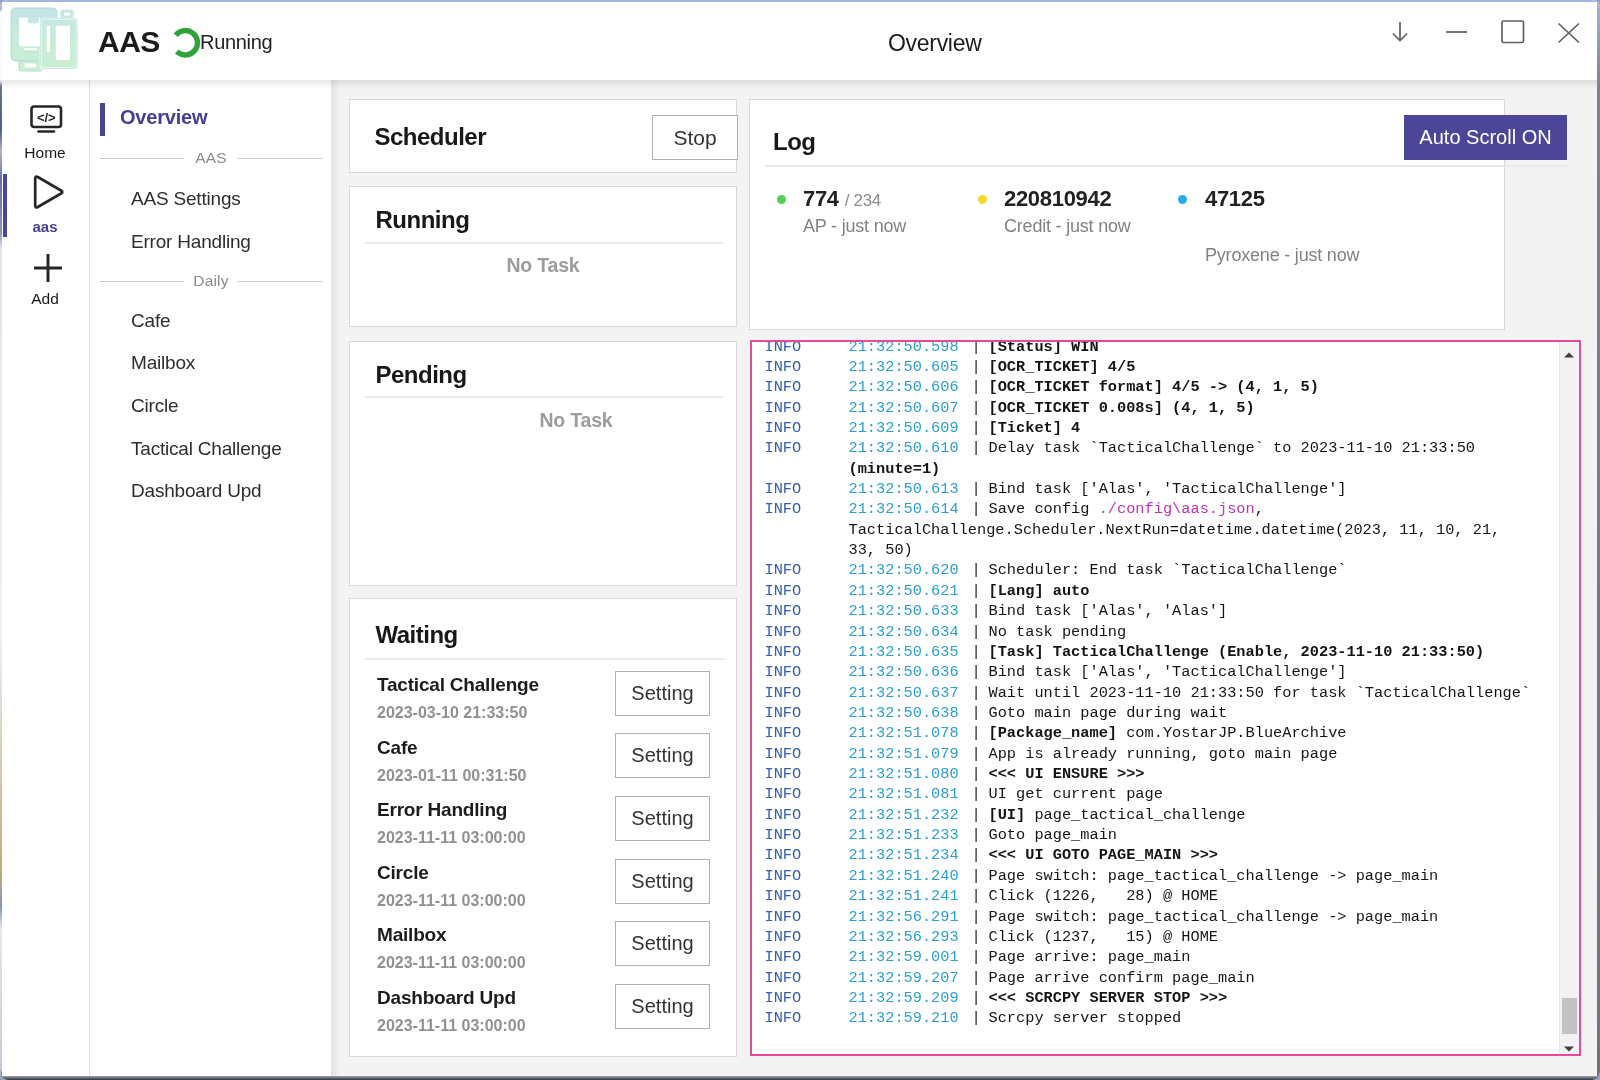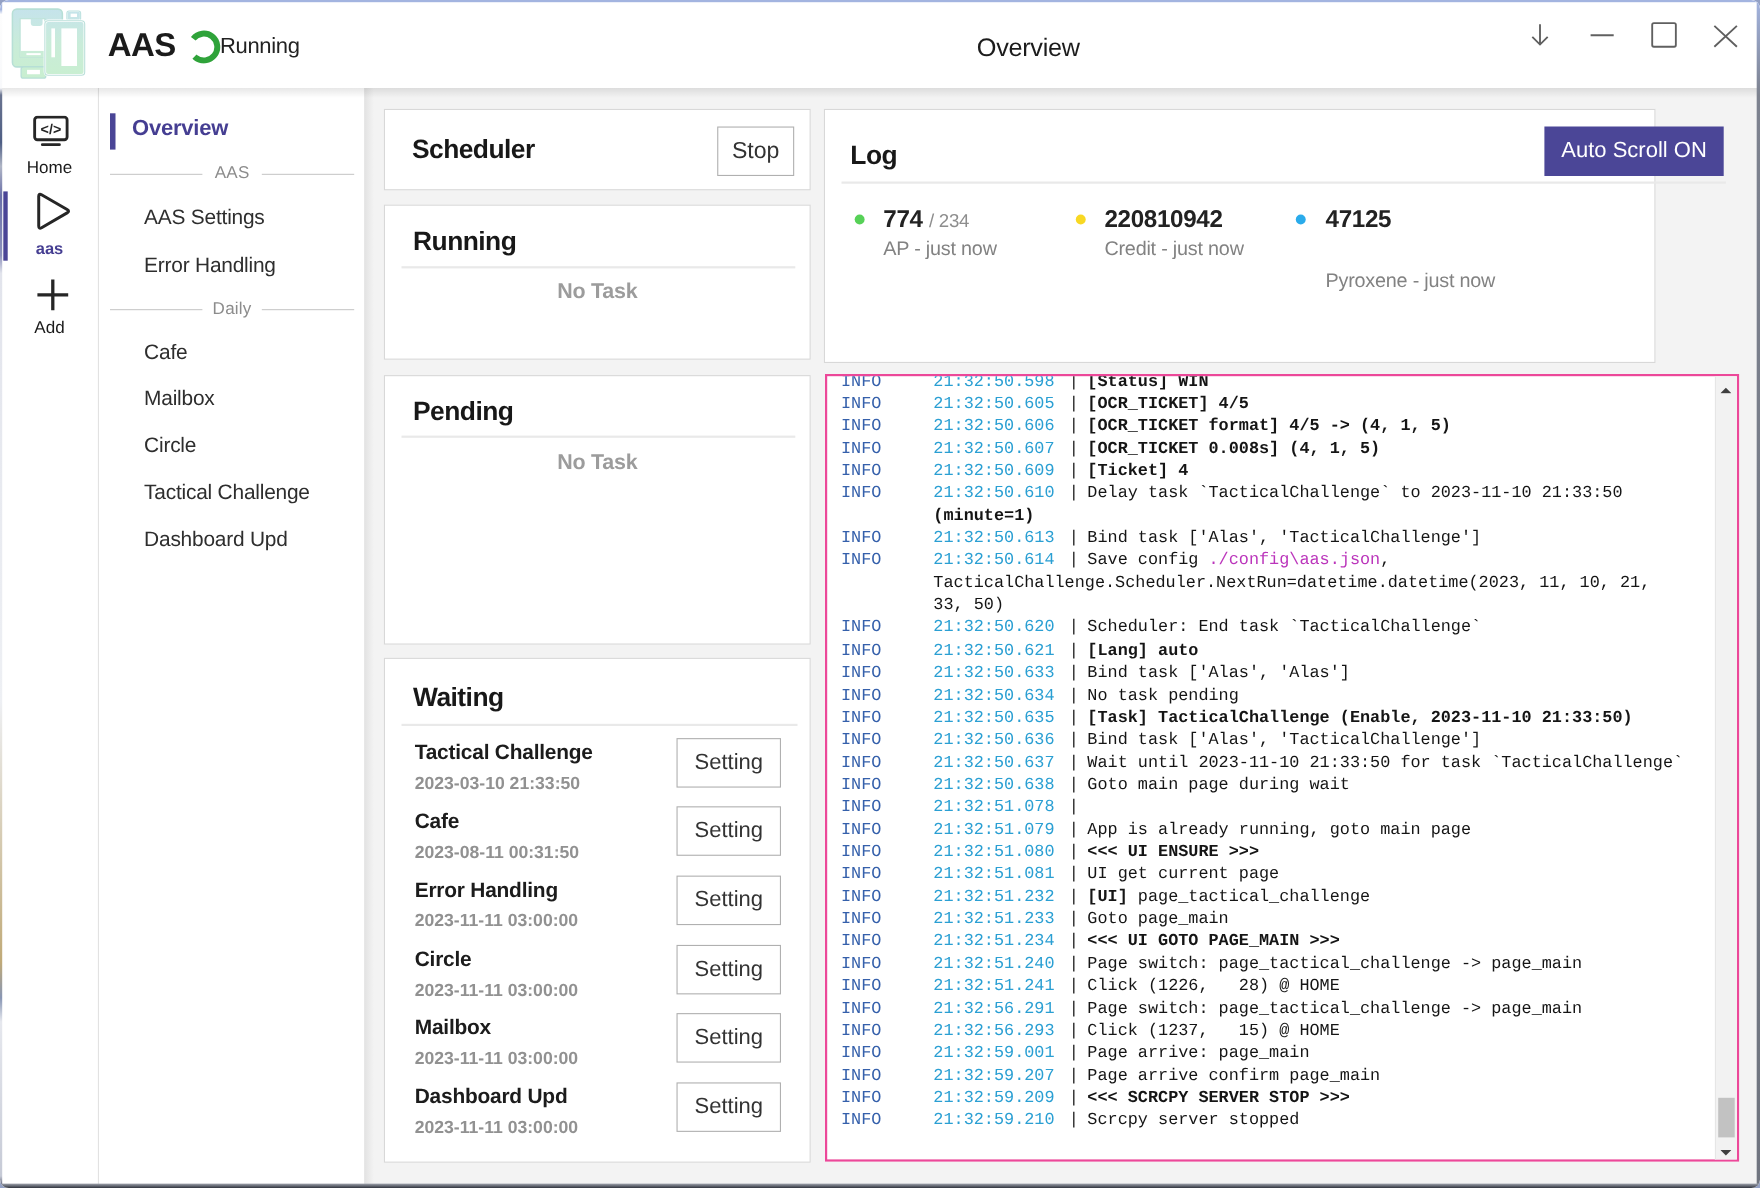--- a/index.html
+++ b/index.html
@@ -45,24 +45,24 @@
 #content { position:absolute; left:331px; top:80px; width:1269px; height:1000px; background:#f3f3f3; z-index:3; }
 .card { position:absolute; background:#fff; border:1px solid #d8d8d8; }
 .ctitle { position:absolute; font-size:24px; font-weight:700; color:#181818; letter-spacing:-0.5px; }
 .chr { position:absolute; height:2px; background:#e9e9e9; }
 .notask { position:absolute; width:100%; text-align:center; font-size:19.5px; font-weight:700; color:#9c9c9c; letter-spacing:-0.2px; }
 .btn { position:absolute; background:#fff; border:1px solid #b0b0b0; color:#333; text-align:center; }
 
 
 #card-sched { left:18px; top:19px; width:388px; height:74px; }
 #card-running { left:18px; top:106px; width:388px; height:141px; }
-#card-pending { left:18px; top:261px; width:388px; height:245px; }
+#card-pending { left:18px; top:261px; width:388px; height:245px;padding-left:33px; }
 #card-waiting { left:18px; top:518px; width:388px; height:459px; }
 #card-log { left:418px; top:19px; width:756px; height:231px; }
-#stopbtn { left:302px; top:15px; width:70px; height:45px; font-size:21px; line-height:43px; }
+#stopbtn { left:302px; top:15px; width:86px; height:45px; font-size:21px; line-height:43px; }
 
 
 .wname { position:absolute; left:46px; font-size:19px; font-weight:700; color:#1c1c1c; height:28px; line-height:28px; letter-spacing:-0.2px; }
 .wdate { position:absolute; left:46px; font-size:16px; font-weight:700; color:#919191; height:22px; line-height:22px; }
 .setting { left:284px; width:95px; height:45px; font-size:20px; line-height:43px; }
 
 
 #autoscroll { position:absolute; left:654px; top:14.5px; width:163px; height:45px; background:#4b4697; color:#fff; font-size:20px; line-height:45px; text-align:center; }
 .dot { position:absolute; width:9px; height:9px; border-radius:50%; }
 .statnum { position:absolute; font-size:22px; font-weight:700; color:#222; letter-spacing:-0.3px; }
@@ -193,21 +193,21 @@
       <div class="notask" style="top:67px;">No Task</div>
     </div>
     <div class="card" id="card-waiting">
       <div class="ctitle" style="left:25.5px; top:22px;">Waiting</div>
       <div class="chr" style="left:15px; top:59px; width:360px;"></div>
     </div>
     <div class="wname" style="top:591.0px">Tactical Challenge</div>
 <div class="wdate" style="top:622.0px">2023-03-10 21:33:50</div>
 <div class="btn setting" style="top:590.8px">Setting</div>
 <div class="wname" style="top:653.6px">Cafe</div>
-<div class="wdate" style="top:684.6px">2023-08-11 00:31:50</div>
+<div class="wdate" style="top:684.6px">2023-01-11 00:31:50</div>
 <div class="btn setting" style="top:653.4px">Setting</div>
 <div class="wname" style="top:716.2px">Error Handling</div>
 <div class="wdate" style="top:747.2px">2023-11-11 03:00:00</div>
 <div class="btn setting" style="top:716.0px">Setting</div>
 <div class="wname" style="top:778.8px">Circle</div>
 <div class="wdate" style="top:809.8px">2023-11-11 03:00:00</div>
 <div class="btn setting" style="top:778.6px">Setting</div>
 <div class="wname" style="top:841.4px">Mailbox</div>
 <div class="wdate" style="top:872.4px">2023-11-11 03:00:00</div>
 <div class="btn setting" style="top:841.2px">Setting</div>
@@ -242,21 +242,21 @@
 <div class="ln"><span class="cont">TacticalChallenge.Scheduler.NextRun=datetime.datetime(2023, 11, 10, 21,</span></div>
 <div class="ln"><span class="cont">33, 50)</span></div>
 <div class="ln"><span class="lv">INFO</span><span class="ts">21:32:50.620</span><span class="sp">|</span><span class="msg">Scheduler: End task `TacticalChallenge`</span></div>
 <div class="ln"><span class="lv">INFO</span><span class="ts">21:32:50.621</span><span class="sp">|</span><span class="msg"><b>[Lang] auto</b></span></div>
 <div class="ln"><span class="lv">INFO</span><span class="ts">21:32:50.633</span><span class="sp">|</span><span class="msg">Bind task ['Alas', 'Alas']</span></div>
 <div class="ln"><span class="lv">INFO</span><span class="ts">21:32:50.634</span><span class="sp">|</span><span class="msg">No task pending</span></div>
 <div class="ln"><span class="lv">INFO</span><span class="ts">21:32:50.635</span><span class="sp">|</span><span class="msg"><b>[Task] TacticalChallenge (Enable, 2023-11-10 21:33:50)</b></span></div>
 <div class="ln"><span class="lv">INFO</span><span class="ts">21:32:50.636</span><span class="sp">|</span><span class="msg">Bind task ['Alas', 'TacticalChallenge']</span></div>
 <div class="ln"><span class="lv">INFO</span><span class="ts">21:32:50.637</span><span class="sp">|</span><span class="msg">Wait until 2023-11-10 21:33:50 for task `TacticalChallenge`</span></div>
 <div class="ln"><span class="lv">INFO</span><span class="ts">21:32:50.638</span><span class="sp">|</span><span class="msg">Goto main page during wait</span></div>
-<div class="ln"><span class="lv">INFO</span><span class="ts">21:32:51.078</span><span class="sp">|</span></div>
+<div class="ln"><span class="lv">INFO</span><span class="ts">21:32:51.078</span><span class="sp">|</span><span class="msg"><b>[Package_name]</b> com.YostarJP.BlueArchive</span></div>
 <div class="ln"><span class="lv">INFO</span><span class="ts">21:32:51.079</span><span class="sp">|</span><span class="msg">App is already running, goto main page</span></div>
 <div class="ln"><span class="lv">INFO</span><span class="ts">21:32:51.080</span><span class="sp">|</span><span class="msg"><b>&lt;&lt;&lt; UI ENSURE &gt;&gt;&gt;</b></span></div>
 <div class="ln"><span class="lv">INFO</span><span class="ts">21:32:51.081</span><span class="sp">|</span><span class="msg">UI get current page</span></div>
 <div class="ln"><span class="lv">INFO</span><span class="ts">21:32:51.232</span><span class="sp">|</span><span class="msg"><b>[UI]</b> page_tactical_challenge</span></div>
 <div class="ln"><span class="lv">INFO</span><span class="ts">21:32:51.233</span><span class="sp">|</span><span class="msg">Goto page_main</span></div>
 <div class="ln"><span class="lv">INFO</span><span class="ts">21:32:51.234</span><span class="sp">|</span><span class="msg"><b>&lt;&lt;&lt; UI GOTO PAGE_MAIN &gt;&gt;&gt;</b></span></div>
 <div class="ln"><span class="lv">INFO</span><span class="ts">21:32:51.240</span><span class="sp">|</span><span class="msg">Page switch: page_tactical_challenge -&gt; page_main</span></div>
 <div class="ln"><span class="lv">INFO</span><span class="ts">21:32:51.241</span><span class="sp">|</span><span class="msg">Click (1226,&nbsp;&nbsp;&nbsp;28) @ HOME</span></div>
 <div class="ln"><span class="lv">INFO</span><span class="ts">21:32:56.291</span><span class="sp">|</span><span class="msg">Page switch: page_tactical_challenge -&gt; page_main</span></div>
 <div class="ln"><span class="lv">INFO</span><span class="ts">21:32:56.293</span><span class="sp">|</span><span class="msg">Click (1237,&nbsp;&nbsp;&nbsp;15) @ HOME</span></div>

